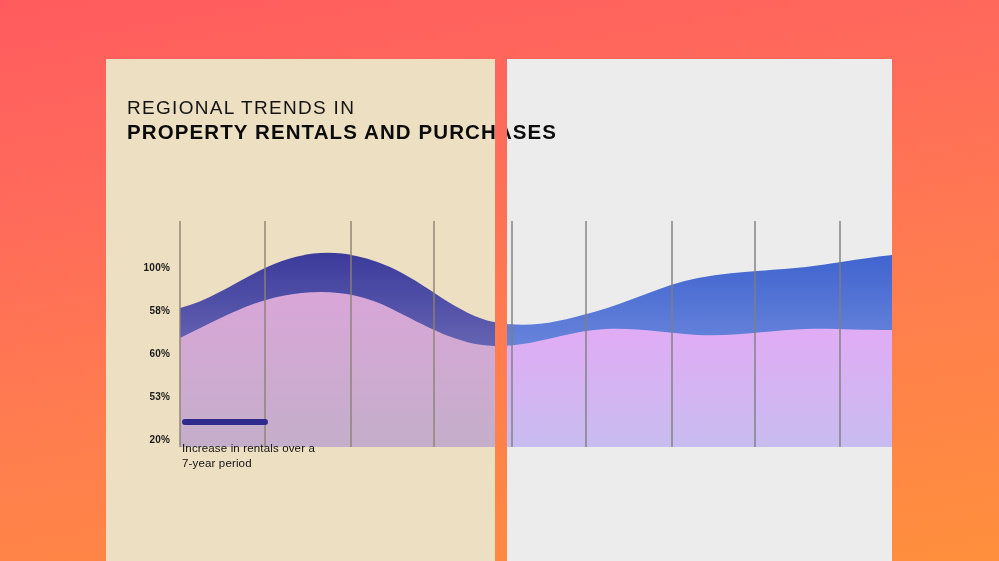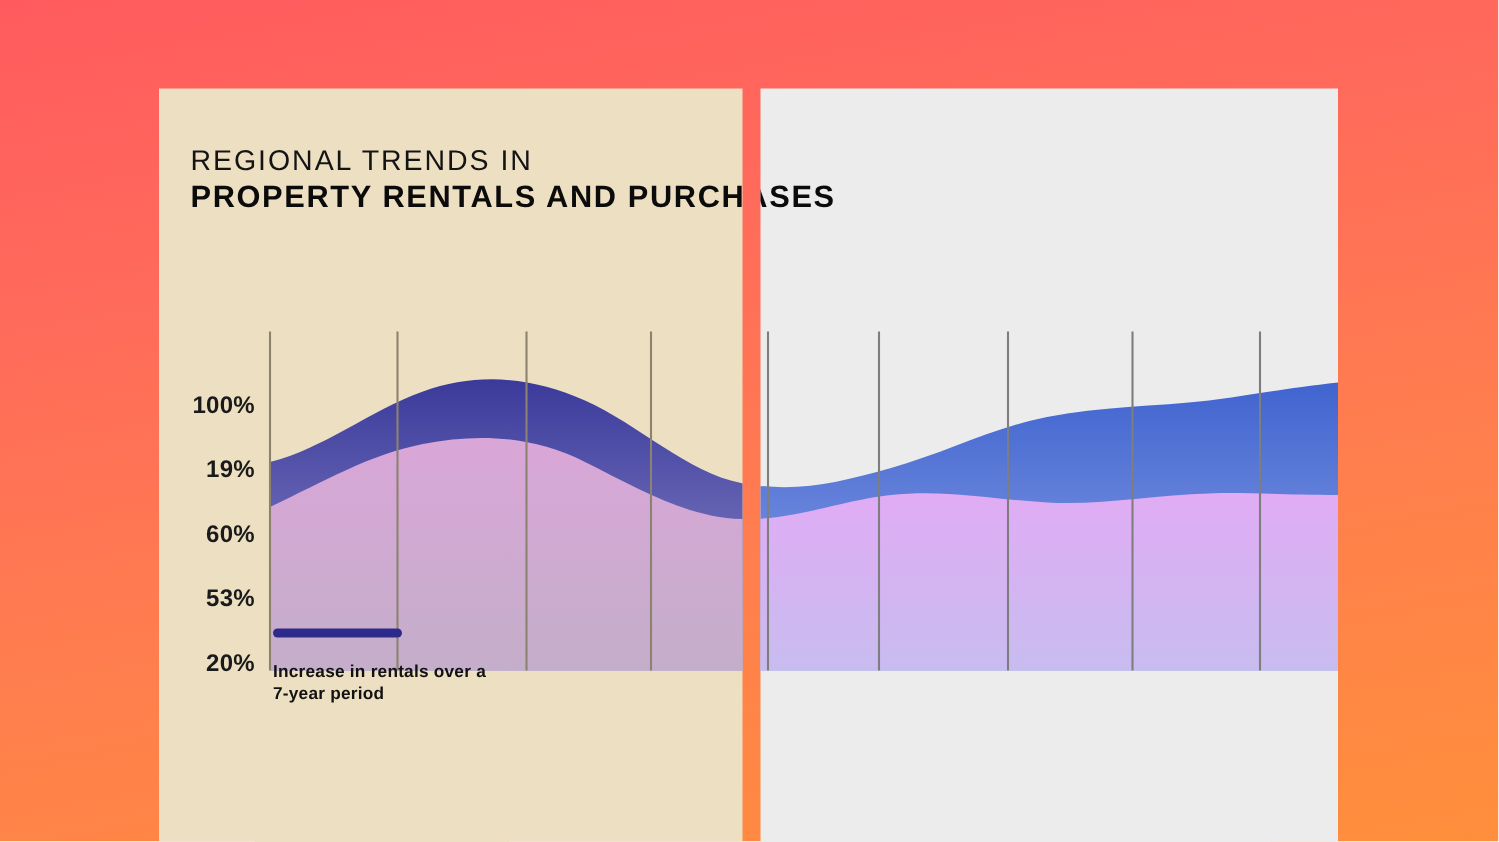--- a/index.html
+++ b/index.html
@@ -75,21 +75,21 @@
     position: absolute;
     left: 0px;
     top: 140px;
     width: 786px;
     height: 260px;
   }
   .chart-svg { display: block; }
 
   .ytick {
     position: absolute;
-    font-size: 16px;
+    font-size: 10px;
     font-weight: 700;
     color: #1a1a1a;
     text-align: right;
     width: 46px;
     letter-spacing: 0.2px;
   }
 
   
   .legend {
     position: absolute;
@@ -97,21 +97,21 @@
     top: 360px;
   }
   .legend-bar {
     width: 86px;
     height: 6px;
     border-radius: 3px;
     margin-bottom: 16px;
   }
   .legend-label {
     font-size: 11.5px;
-    font-weight: 700;
+    font-weight: 400;
     color: #121212;
     line-height: 15px;
     letter-spacing: 0.15px;
     white-space: nowrap;
   }
 </style>
 </head>
 <body>
 
 <div id="stage">
@@ -119,21 +119,21 @@
   <div class="card card-left">
     <div class="inner">
 
       <div class="title-block">
         <div class="title-line1">REGIONAL TRENDS IN</div>
         <div class="title-line2">PROPERTY RENTALS AND PURCHASES</div>
       </div>
 
       <div class="chart-wrap">
         <div class="ytick" style="left:18px; top:63px;">100%</div>
-        <div class="ytick" style="left:18px; top:106px;">19%</div>
+        <div class="ytick" style="left:18px; top:106px;">58%</div>
         <div class="ytick" style="left:18px; top:149px;">60%</div>
         <div class="ytick" style="left:18px; top:192px;">53%</div>
         <div class="ytick" style="left:18px; top:235px;text-align:right;">20%</div>
 
         <svg class="chart-svg" width="786" height="260" viewBox="0 0 786 260">
           <defs>
             <linearGradient id="gBlueL" x1="0" y1="0" x2="0" y2="1">
               <stop offset="0%" stop-color="#3B3A9B"></stop>
               <stop offset="100%" stop-color="#9190CC"></stop>
             </linearGradient>

